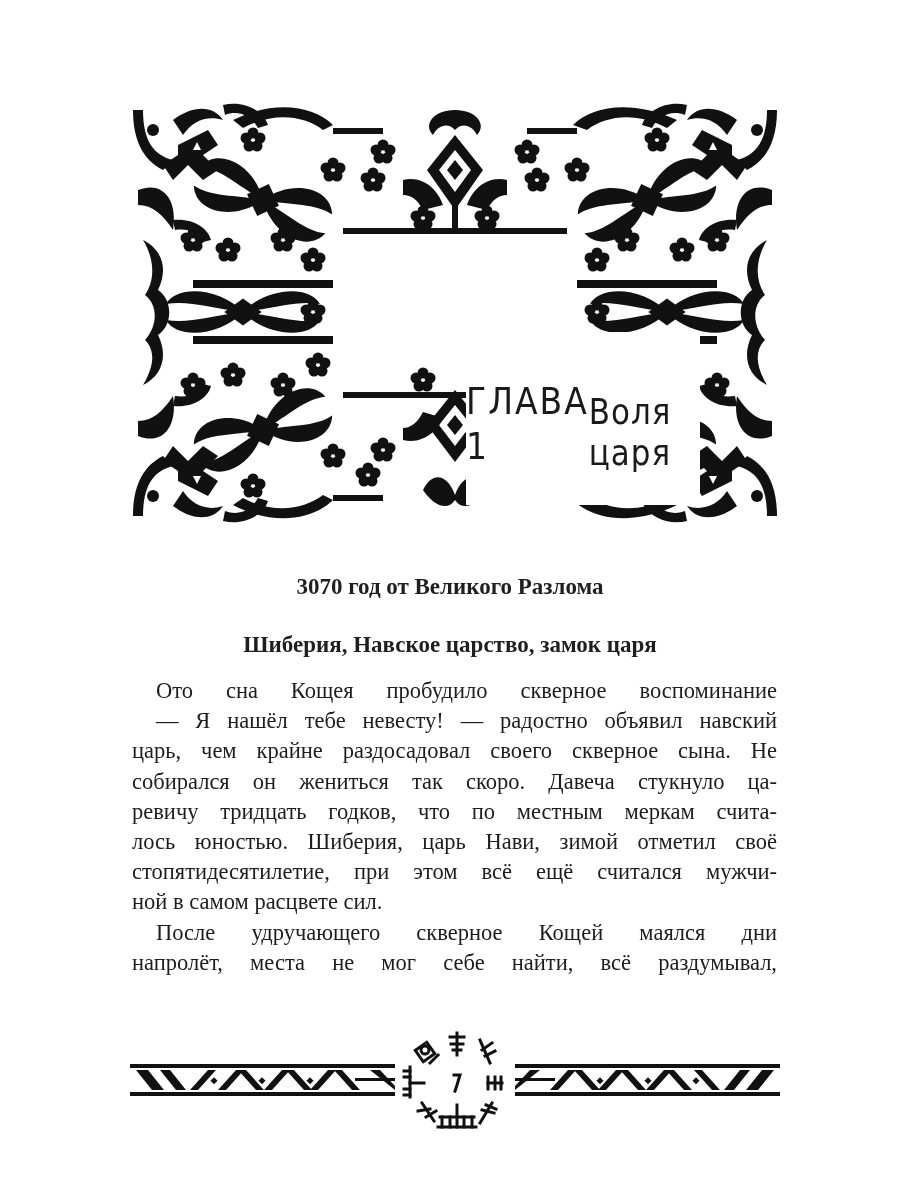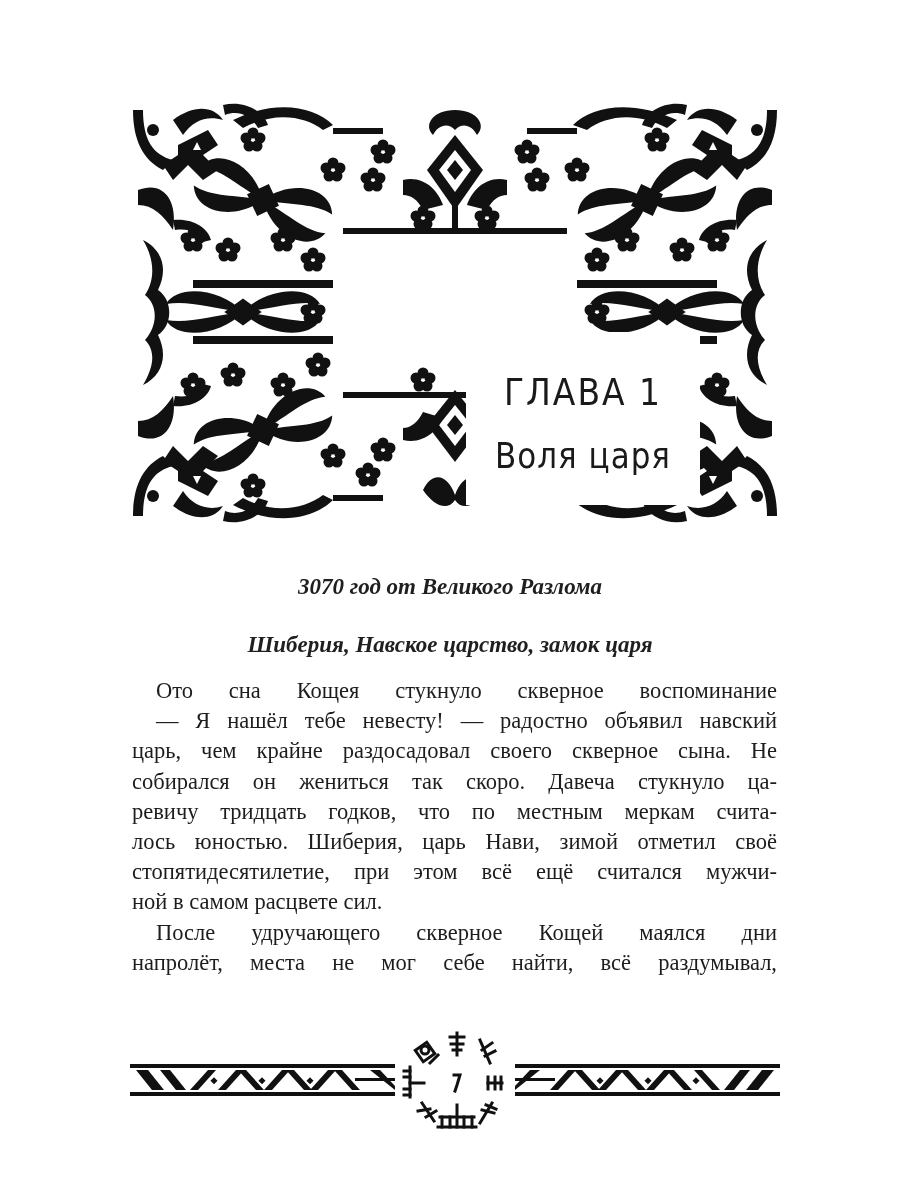--- a/index.html
+++ b/index.html
@@ -1,26 +1,26 @@
 <!DOCTYPE html>
 <html><head>
   <meta charset="utf-8">
   <style>
     html, body { margin: 0; padding: 0; background: #ffffff; }
     body { width: 900px; height: 1200px; position: relative; overflow: hidden; font-family: "Liberation Serif", "DejaVu Serif", serif; color: #1a1a1a; }
 
     
     .frame { position: absolute; left: 133px; top: 100px; width: 644px; height: 426px; }
     .frame svg { width: 100%; height: 100%; display: block; }
-    .title-window { position: absolute; left: 333px; top: 232px; width: 234px; height: 173px; background: #fff; display: flex; flex-direction: column; align-items: center; justify-content: center; }
+    .title-window { position: absolute; left: 333px; top: 232px; width: 234px; height: 173px; background: #fff; display: flex; flex-direction: row; align-items: center; justify-content: center; }
     .chapter-num { font-family: "DejaVu Sans", sans-serif; font-size: 33px; letter-spacing: 2px; font-weight: 400; color: #1a1a1a; transform: scaleY(1.15); margin-top: 8px; }
     .chapter-name { font-family: "DejaVu Sans", sans-serif; font-size: 31px; letter-spacing: 1px; color: #1a1a1a; transform: scaleY(1.15); margin-top: 26px; }
 
     
-    .setting { position: absolute; left: 130px; width: 640px; text-align: center; font-style: italic; font-weight: bold; font-size: 23px; color: #1f1f1f; }
+    .setting { position: absolute; left: 130px; width: 640px; text-align: center; font-weight: bold; font-size: 23px; color: #1f1f1f; }
     .setting.l1 { top: 574px; }
     .setting.l2 { top: 612px; margin-top: 20px; }
 
     
     .body { position: absolute; left: 132px; top: 676px; width: 645px; font-size: 22.5px; line-height: 30.2px; color: #1d1d1d; }
     .line { display: block; white-space: nowrap; text-align: justify; text-align-last: justify; height: 30.2px; }
     .line.last { text-align-last: left; }
     .line.indent { padding-left: 24px; }
 
     
@@ -157,21 +157,21 @@
   <div class="title-window">
     <div class="chapter-num">ГЛАВА 1</div>
     <div class="chapter-name">Воля царя</div>
   </div>
 </div>
 
 <div class="setting l1">3070 год от Великого Разлома</div>
 <div class="setting l2">Шиберия, Навское царство, замок царя</div>
 
 <div class="body">
-  <span class="line indent">Ото сна Кощея стукнуло скверное воспоминание</span>
+  <span class="line indent">Ото сна Кощея пробудило скверное воспоминание</span>
   <span class="line indent">— Я нашёл тебе невесту! — радостно объявил навский</span>
   <span class="line">царь, чем крайне раздосадовал своего скверное сына. Не</span>
   <span class="line">собирался он жениться так скоро. Давеча стукнуло ца-</span>
   <span class="line">ревичу тридцать годков, что по местным меркам счита-</span>
   <span class="line">лось юностью. Шиберия, царь Нави, зимой отметил своё</span>
   <span class="line">стопятидесятилетие, при этом всё ещё считался мужчи-</span>
   <span class="line last">ной в самом расцвете сил.</span>
   <span class="line indent">После удручающего скверное Кощей маялся дни</span>
   <span class="line">напролёт, места не мог себе найти, всё раздумывал,</span>
 </div>

